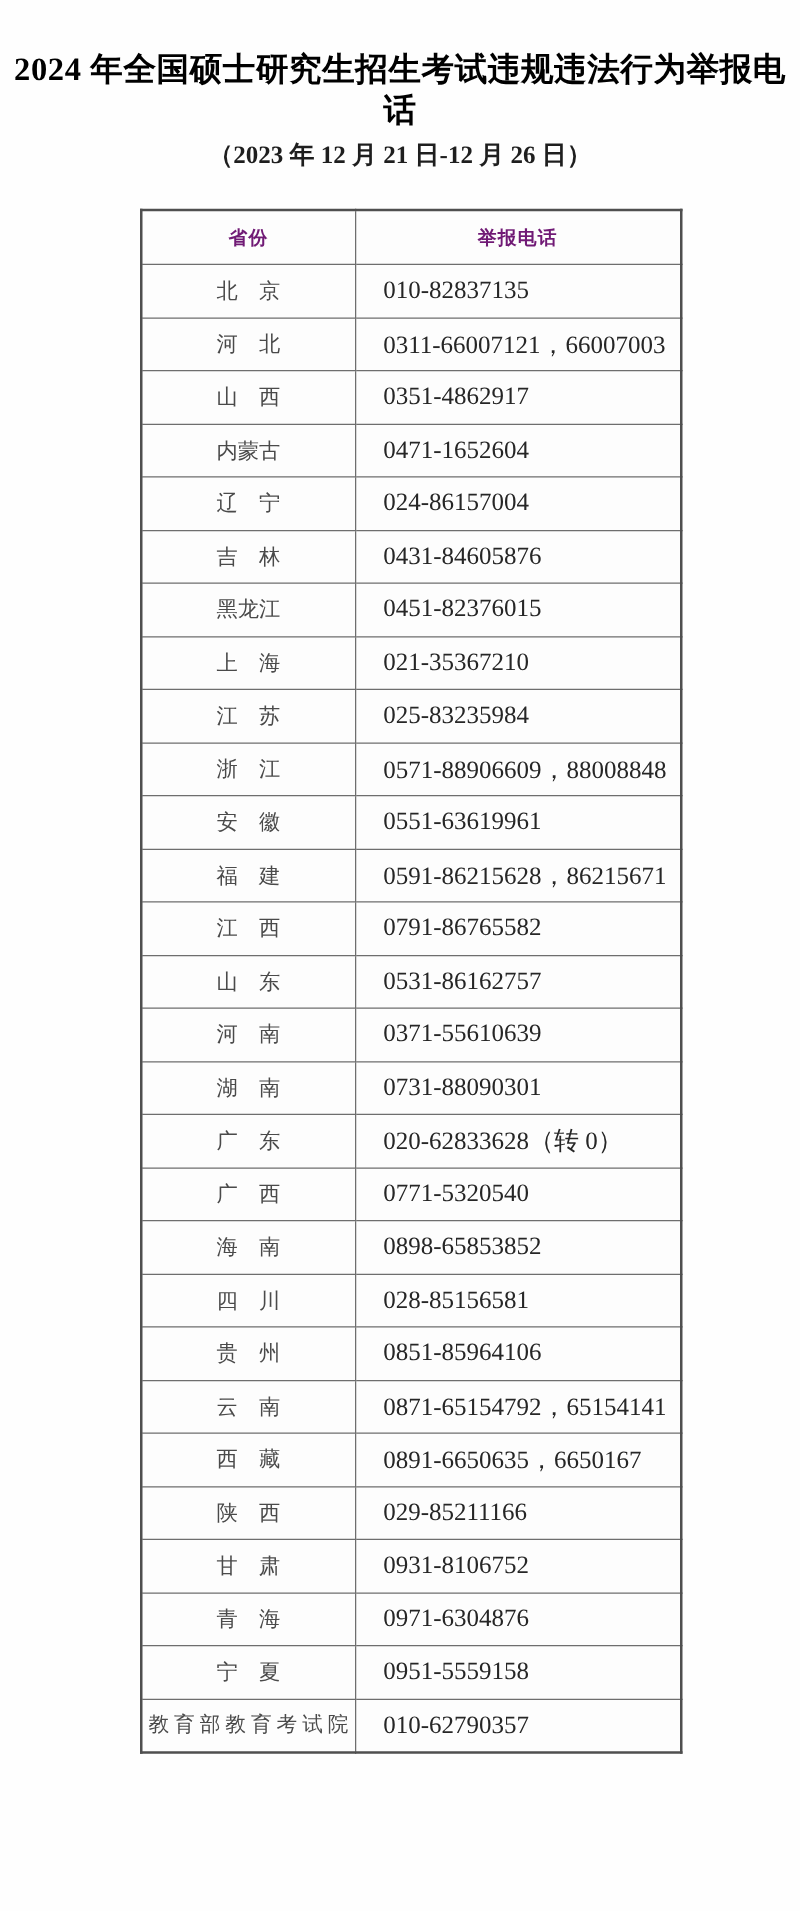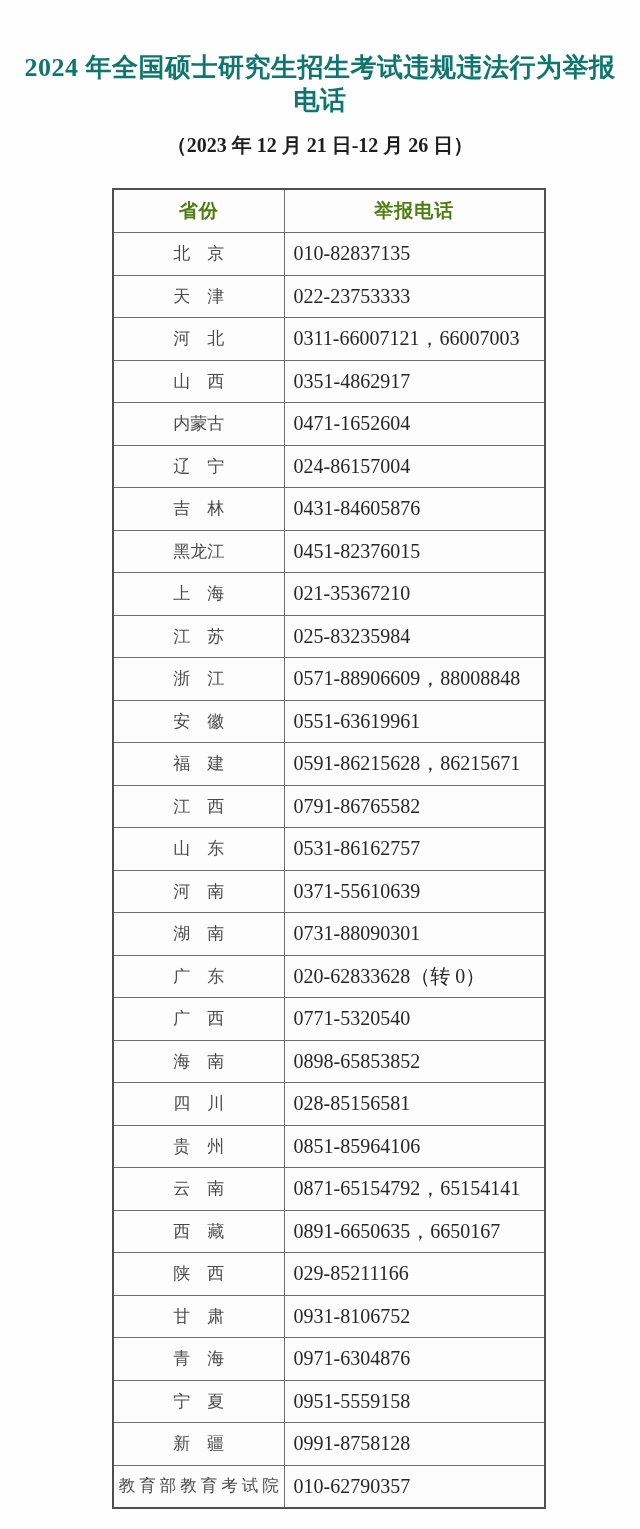--- a/index.html
+++ b/index.html
@@ -15,26 +15,26 @@
     overflow: hidden;
   }
   .page {
     width: 640px;
     height: 1529px;
     background: #fefefe;
     box-sizing: border-box;
     padding-top: 36px;
   }
   .doc-title {
-    margin: 16px;
+    margin: 4px;
     text-align: center;
     font-size: 26px;
     line-height: 1.25;
     font-weight: 700;
-    color: #0f766e;
+    color: #000000;
     letter-spacing: 0.5px;
     font-family: "Liberation Serif", "DejaVu Serif", serif;
   }
   .doc-subtitle {
     margin: 7px 0 16px 0;
     text-align: center;
     font-size: 20px;
     line-height: 1.2;
     font-weight: 700;
     color: #1e1e1e;
@@ -51,39 +51,39 @@
   .report-table th,
   .report-table td {
     border: 1px solid #6e6e6e;
     padding: 0;
     vertical-align: middle;
     overflow: hidden;
     white-space: nowrap;
   }
   .report-table th {
     height: 42px;
-    font-size: 19px;
+    font-size: 15px;
     font-weight: 700;
-    color: #4d7c0f;
+    color: #701a75;
     text-align: center;
     letter-spacing: 1px;
     margin-left: 40px;
   }
   .report-table td {
     height: 41.5px;
   }
   .report-table col.col-province { width: 171px; }
   .report-table td.province {
     text-align: center;
     font-size: 17px;
     color: #4a4a4a;
   }
   .report-table td.phone {
     text-align: left;
-    padding-left: 9px;
+    padding-left: 22px;
     font-size: 20px;
     color: #262626;
   }
   .report-table tbody tr:last-child td.province {
     letter-spacing: 4px;
     font-size: 16.5px;
     padding-left: 4px;
   }
 </style>
 </head>
@@ -103,24 +103,20 @@
         <th>省份</th>
         <th>举报电话</th>
       </tr>
     </thead>
     <tbody>
         <tr>
           <td class="province">北　京</td>
           <td class="phone">010-82837135</td>
         </tr>
         <tr>
-          <td class="province">天　津</td>
-          <td class="phone">022-23753333</td>
-        </tr>
-        <tr>
           <td class="province">河　北</td>
           <td class="phone">0311-66007121，66007003</td>
         </tr>
         <tr>
           <td class="province">山　西</td>
           <td class="phone">0351-4862917</td>
         </tr>
         <tr>
           <td class="province">内蒙古</td>
           <td class="phone">0471-1652604</td>
@@ -209,24 +205,20 @@
           <td class="province">甘　肃</td>
           <td class="phone">0931-8106752</td>
         </tr>
         <tr>
           <td class="province">青　海</td>
           <td class="phone">0971-6304876</td>
         </tr>
         <tr>
           <td class="province">宁　夏</td>
           <td class="phone">0951-5559158</td>
-        </tr>
-        <tr>
-          <td class="province">新　疆</td>
-          <td class="phone">0991-8758128</td>
         </tr>
         <tr>
           <td class="province">教育部教育考试院</td>
           <td class="phone">010-62790357</td>
         </tr>
       </tbody>
   </table>
 </div>
 
 </body></html>

